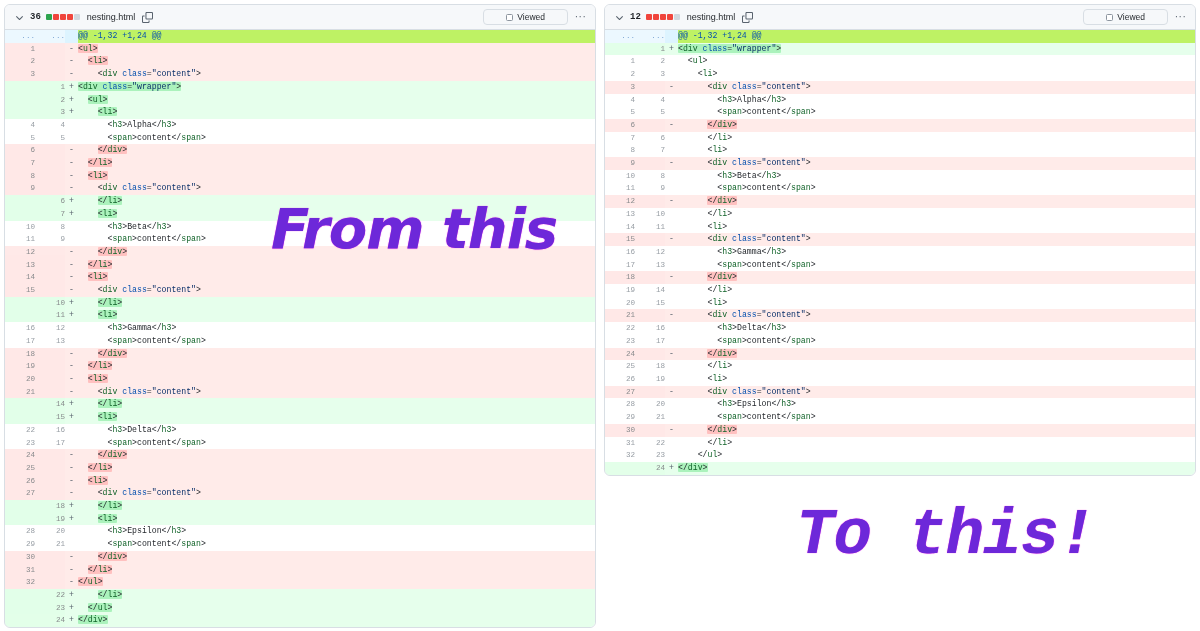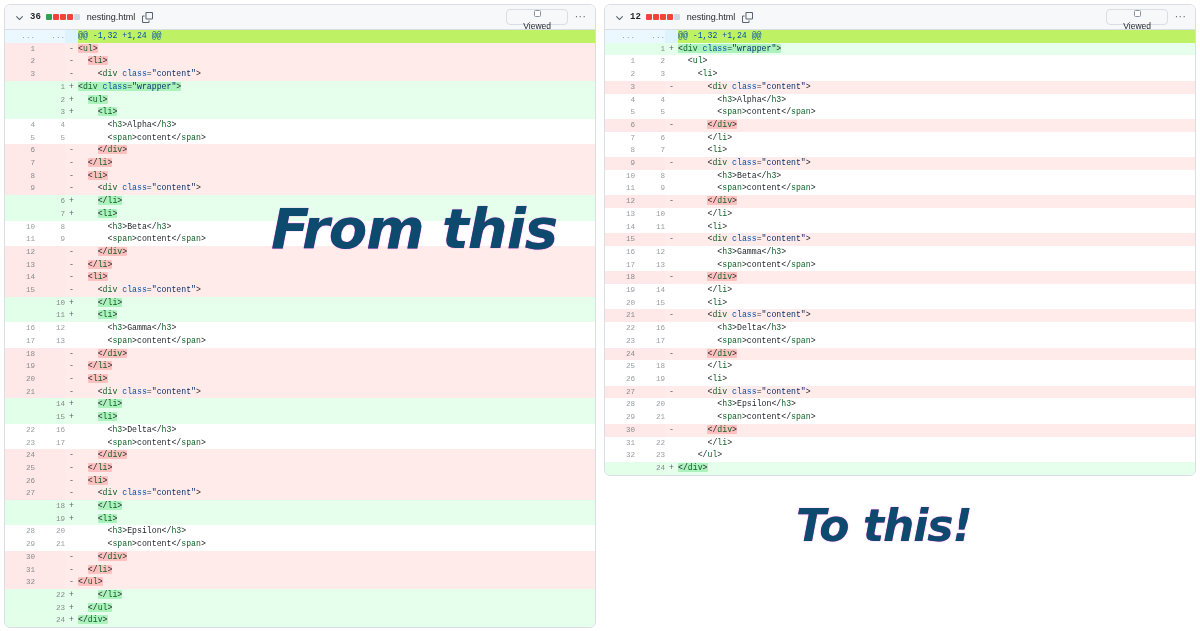--- a/index.html
+++ b/index.html
@@ -82,29 +82,28 @@
     color: #59636e;
     flex: none;
   }
   .copy-icon svg { display:block; }
   .header-spacer { flex: 1 1 auto; }
   .viewed-box {
     display: inline-flex;
     align-items: center;
     gap: 4px;
     height: 16px;
-    padding: 0 16px;
+    padding: 0 22px;
     border: 1px solid #d8dee4;
     border-radius: 4px;
     background: #f6f8fa;
     font-size: 8.5px;
     color: #1f2328;
     margin-right: 5px;
     white-space: nowrap;
-    flex-direction: column;
   }
   .viewed-box .cb {
     width: 7px; height: 7px;
     border: 1px solid #8c959f;
     border-radius: 1.5px;
     background: #fff;
     display: block;
     flex: none;
   }
   .kebab {
@@ -180,31 +179,31 @@
   
   .tag  { color: #116329; }
   .atr  { color: #0550ae; }
   .str  { color: #0a3069; }
   .pun  { color: #1f2328; }
   .txt  { color: #1f2328; }
 
   
   .annotation {
     position: absolute;
-    color: #0c4a6e;
+    color: #6d28d9;
     font-family: "DejaVu Sans", sans-serif;
     font-weight: bold;
     font-style: italic;
     letter-spacing: -1px;
     white-space: nowrap;
     text-shadow: 0 0 1px #ff1ee6;
     pointer-events: none;
   }
   #ann-from { left: 271px; top: 196px; font-size: 56px; }
-  #ann-to   { left: 796px; top: 500px; font-size: 44px; }
+  #ann-to   { left: 796px; top: 500px; font-size: 64px; font-family: Liberation Mono, monospace; }
 </style>
 </head>
 <body>
 
 <div class="stage">
 
   <div class="panel left">
     <div class="file-header">
       <span class="chev">
         <svg width="11" height="11" viewBox="0 0 16 16" fill="currentColor">

